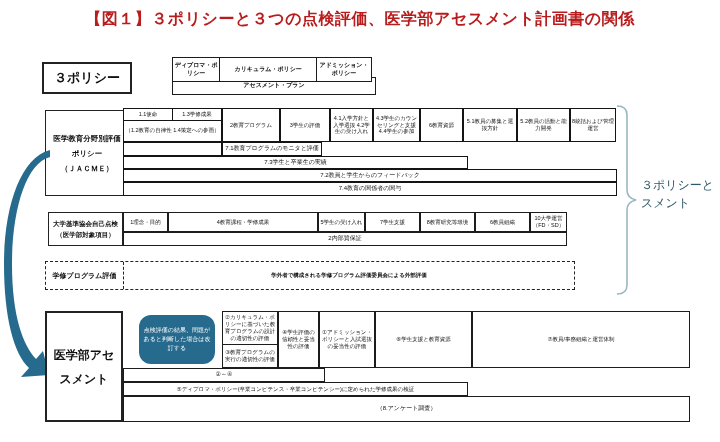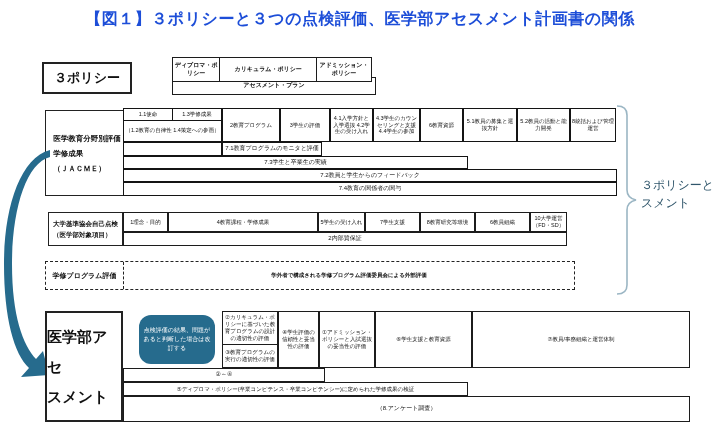--- a/index.html
+++ b/index.html
@@ -4,39 +4,39 @@
 <style>
   html,body{margin:0;padding:0;background:#fff;}
   .canvas{
     position:relative;width:720px;height:442px;background:#fff;
     font-family:"Liberation Sans","DejaVu Sans",sans-serif;color:#111;
     overflow:hidden;
   }
   .abs{position:absolute;box-sizing:border-box;}
   .title{
     left:0;right:0;top:9px;text-align:center;
-    font-size:16px;font-weight:bold;color:#1d4ed8;letter-spacing:.5px;
+    font-size:16px;font-weight:bold;color:#b91c1c;letter-spacing:.5px;
   }
-  .box{border:2px solid #222;background:#fff;display:flex;align-items:center;justify-content:center;text-align:left;}
+  .box{border:2px solid #222;background:#fff;display:flex;align-items:center;justify-content:center;text-align:center;}
   .cell{border:1px solid #1c1c1c;background:#fff;display:flex;align-items:center;justify-content:center;
         text-align:center;line-height:1.25;padding:1px;overflow:hidden;}
   .jcell{border:1.5px solid #141414;}
   .t55{font-size:5.5px;}
   .t6{font-size:6px;}
   .t7{font-size:7px;}
   .vlabel span{display:block;}
   .plabel{font-weight:bold;}
   .dash{border:1.2px dashed #222;}
   .note-text{color:#30566b;font-size:12px;line-height:18px;}
   .teal-note{
     background:#266b8d;color:#fff;border-radius:12px;
     display:flex;align-items:center;justify-content:center;text-align:center;
     font-size:6px;line-height:1.5;padding:4px;
   }
-  .big-label{font-weight:bold;font-size:15px;line-height:2.0;}
+  .big-label{font-weight:bold;font-size:12px;line-height:2.0;}
 </style>
 </head>
 <body>
 
 <div class="canvas">
 
   <div class="abs title">【図１】３ポリシーと３つの点検評価、医学部アセスメント計画書の関係</div>
 
   <div class="abs box" style="left:42px;top:62px;width:90px;height:32px;font-size:13px;font-weight:bold;">３ポリシー</div>
 
@@ -45,21 +45,21 @@
       <div class="cell t6 plabel" style="width:47px;height:21px;">ディプロマ・ポリシー</div>
       <div class="cell t6 plabel" style="width:99px;height:21px;margin-left:-1px;">カリキュラム・ポリシー</div>
       <div class="cell t6 plabel" style="width:55px;height:21px;margin-left:-1px;">アドミッション・ポリシー</div>
     </div>
     <div class="cell t6 plabel" style="width:200px;height:14px;margin-top:-1px;">アセスメント・プラン</div>
   </div>
 
   <div class="abs box vlabel" style="left:45px;top:110px;width:84px;height:86px;border-width:1.5px;font-size:7.5px;font-weight:bold;line-height:15px;">
     <div>
       <span>医学教育分野別評価</span>
-      <span>学修成果</span>
+      <span>ポリシー</span>
       <span>（ＪＡＣＭＥ）</span>
     </div>
   </div>
 
   <div class="abs cell jcell" style="left:123px;top:108px;width:99px;height:34px;padding:0;flex-direction:column;align-items:stretch;">
     <div style="display:flex;height:11px;border-bottom:1px solid #141414;">
       <div class="t55" style="flex:1;border-right:1px solid #141414;display:flex;align-items:center;justify-content:center;">1.1使命</div>
       <div class="t55" style="flex:1;display:flex;align-items:center;justify-content:center;">1.3学修成果</div>
     </div>
     <div class="t55" style="flex:1;display:flex;align-items:center;justify-content:center;text-align:center;line-height:1.3;">（1.2教育の自律性 1.4策定への参画）</div>

